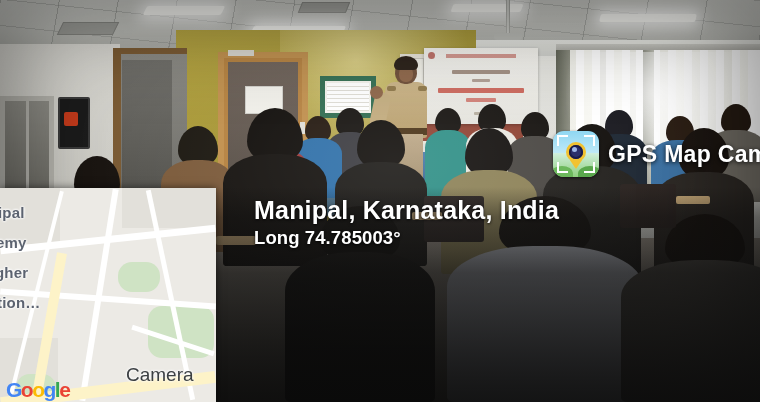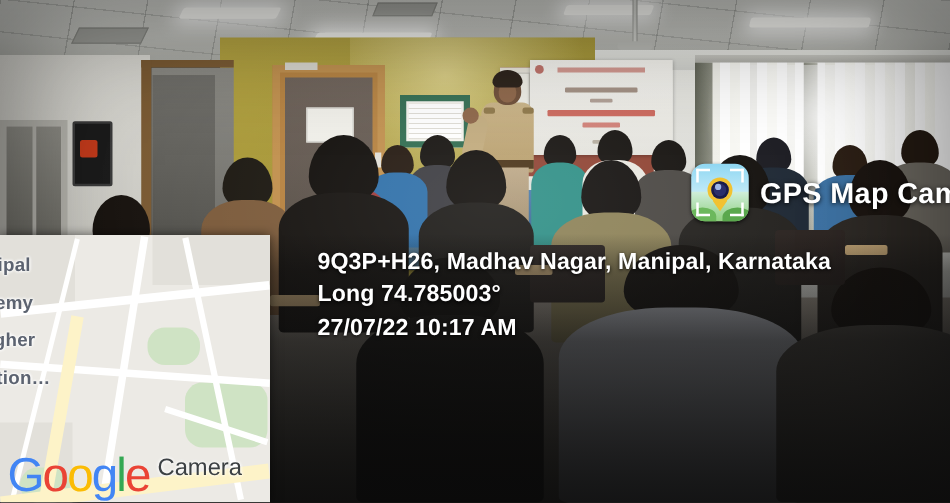--- a/index.html
+++ b/index.html
@@ -213,21 +213,21 @@
   .mroad-y{position:absolute;background:#fdf3c8;}
   .mgreen{position:absolute;background:#cfe3c4;border-radius:14px;}
   .mblock{position:absolute;background:#e2e0da;}
   .mlabel{position:absolute;color:#5c6370;font-size:15px;font-weight:600;
     font-family:"Liberation Sans",sans-serif;letter-spacing:.2px;white-space:nowrap;
     text-shadow:0 0 3px #fff,0 0 3px #fff,0 0 2px #fff;}
   .mlabel2{position:absolute;color:#3c4043;font-size:19px;font-weight:500;
     font-family:"Liberation Sans",sans-serif;white-space:nowrap;
     text-shadow:0 0 3px #fff,0 0 3px #fff;}
 
-  .glogo{position:absolute;left:6px;bottom:2px;font-size:38px;font-weight:400;
+  .glogo{position:absolute;left:6px;bottom:2px;font-size:21px;font-weight:700;
     font-family:"Liberation Sans",sans-serif;letter-spacing:-1.5px;line-height:1;}
   .glogo span:nth-child(1){color:#4285F4;}
   .glogo span:nth-child(2){color:#EA4335;}
   .glogo span:nth-child(3){color:#FBBC05;}
   .glogo span:nth-child(4){color:#4285F4;}
   .glogo span:nth-child(5){color:#34A853;}
   .glogo span:nth-child(6){color:#EA4335;}
 
   .gps-text{position:absolute;left:254px;top:196px;width:506px;color:#fff;}
   .gps-title{font-size:25px;font-weight:700;line-height:1.16;
@@ -479,18 +479,17 @@
       <div class="mlabel" style="left:-3px;top:106px;">tion…</div>
       <div class="mlabel2" style="left:126px;top:176px;">Camera</div>
 
       <div class="glogo">
         <span>G</span><span>o</span><span>o</span><span>g</span><span>l</span><span>e</span>
       </div>
     </div>
   </div>
 
   <div class="gps-text">
-    <div class="gps-line">9Q3P+H26, Madhav Nagar, Manipal, Karnataka</div>
+    <div class="gps-title">Manipal, Karnataka, India</div>
     <div class="gps-line">Long 74.785003°</div>
-    <div class="gps-line">27/07/22 10:17 AM</div>
   </div>
 
 </div>
 
 </body></html>

